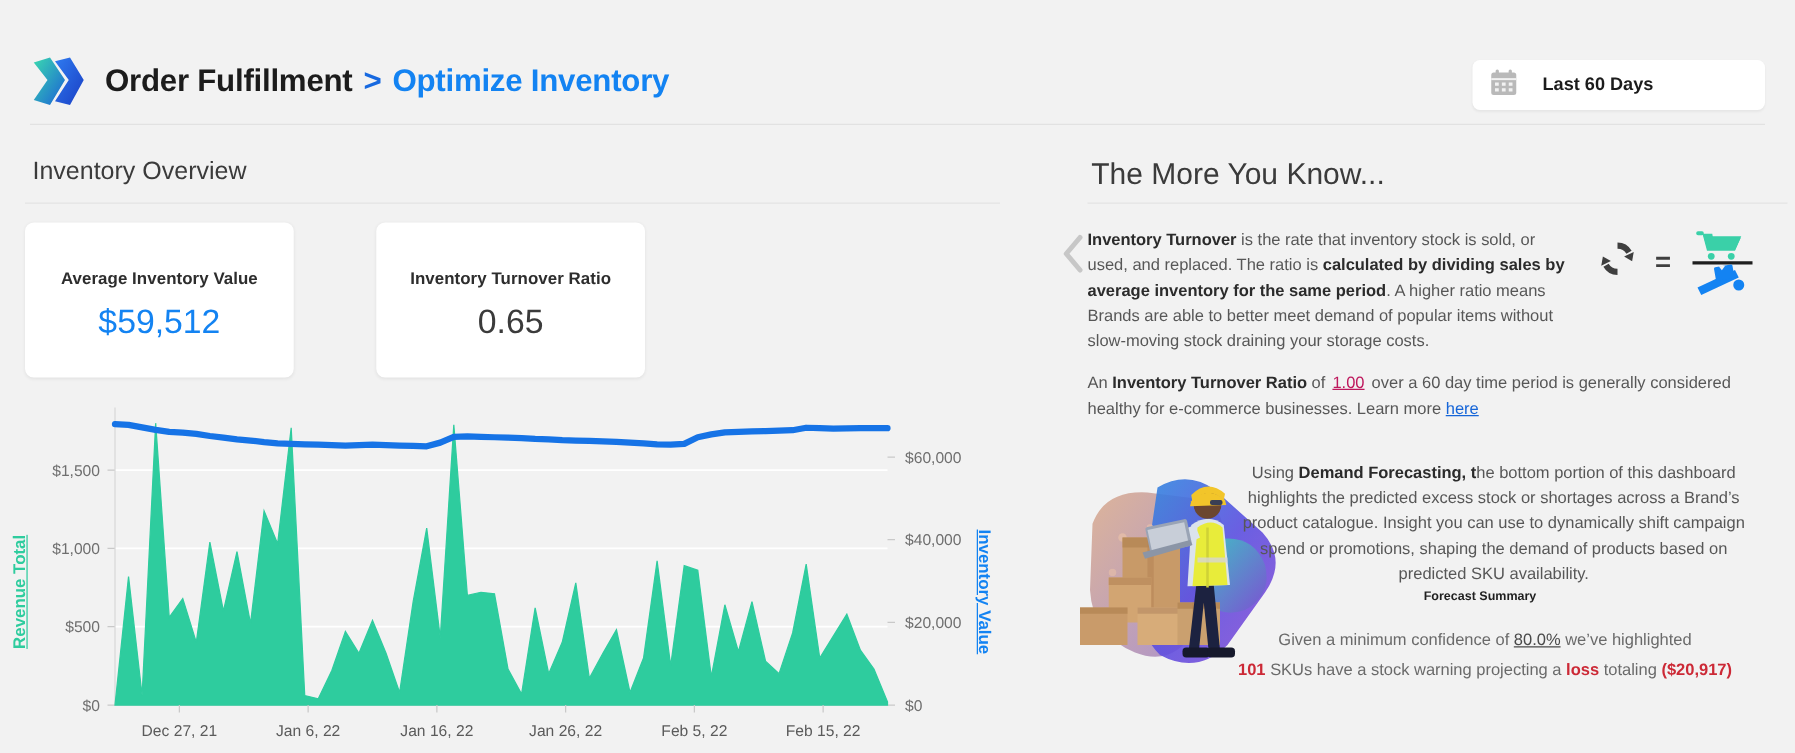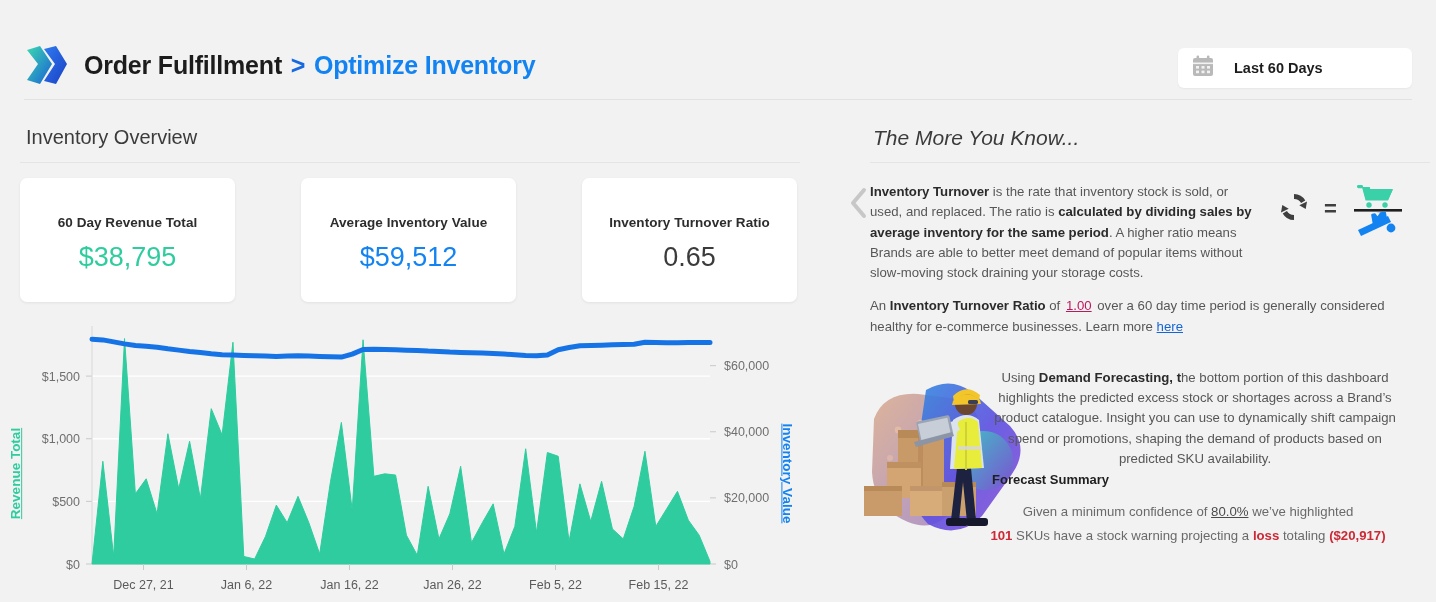--- a/index.html
+++ b/index.html
@@ -86,21 +86,21 @@
     color: #1383f2; left: 738px; top: 150px;
     transform: rotate(90deg); transform-origin: center;
   }
   .tick { font-size: 12.5px; fill: #6f6f6f; font-family: "Liberation Sans", sans-serif; }
   .xtick { font-size: 12.5px; fill: #5b5b5b; font-family: "Liberation Sans", sans-serif; }
 
   
   .right-col { position: absolute; left: 840px; top: 106px; width: 596px; height: 496px; }
   .panel-title {
     position: absolute; left: 33px; top: 20px;
-    font-size: 21px; color: #3b3b3b; font-style: italic;
+    font-size: 24px; color: #3b3b3b;
   }
   .panel-rule {
     position: absolute; left: 30px; top: 56px; width: 560px; height: 1px;
     background: #e4e4e4;
   }
   .chevron-left {
     position: absolute; left: 8px; top: 80px; width: 22px; height: 34px;
     cursor: pointer;
   }
 
@@ -124,22 +124,22 @@
 
   .illus { position: absolute; left: 14px; top: 258px; width: 185px; height: 190px; }
 
   .forecast-copy {
     position: absolute; left: 150px; top: 262px; width: 410px;
     font-size: 13.2px; line-height: 1.53; color: #575757; text-align: center;
   }
   .forecast-copy b { color: #2b2b2b; font-weight: bold; }
 
   .forecast-heading {
-    position: absolute; left: 152px; top: 366px; width: 410px;
-    text-align: left; font-size: 13px; font-weight: bold; color: #1f1f1f;
+    position: absolute; left: 139px; top: 366px; width: 410px;
+    text-align: center; font-size: 10px; font-weight: bold; color: #1f1f1f;
   }
   .forecast-lines {
     position: absolute; left: 128px; top: 394px; width: 440px;
     text-align: center; font-size: 13.2px; line-height: 1.82; color: #6a6a6a;
   }
   .fc-strong { font-weight: bold; color: #2b2b2b; }
   .fc-excess { font-weight: bold; color: #d4761b; }
   .fc-amount-pos { font-weight: bold; color: #d4761b; }
   .fc-count-neg { font-weight: bold; color: #cc2936; }
   .fc-loss { font-weight: bold; color: #cc2936; }
@@ -198,24 +198,20 @@
     </div>
 
     <div class="header-rule"></div>
   </div>
 
   <div class="left-col">
     <div class="section-title">Inventory Overview</div>
     <div class="section-rule"></div>
 
     <div class="cards">
-      <div class="card">
-        <div class="card-label">60 Day Revenue Total</div>
-        <div class="card-value teal">$38,795</div>
-      </div>
       <div class="card">
         <div class="card-label">Average Inventory Value</div>
         <div class="card-value blue">$59,512</div>
       </div>
       <div class="card">
         <div class="card-label">Inventory Turnover Ratio</div>
         <div class="card-value dark">0.65</div>
       </div>
     </div>
 

